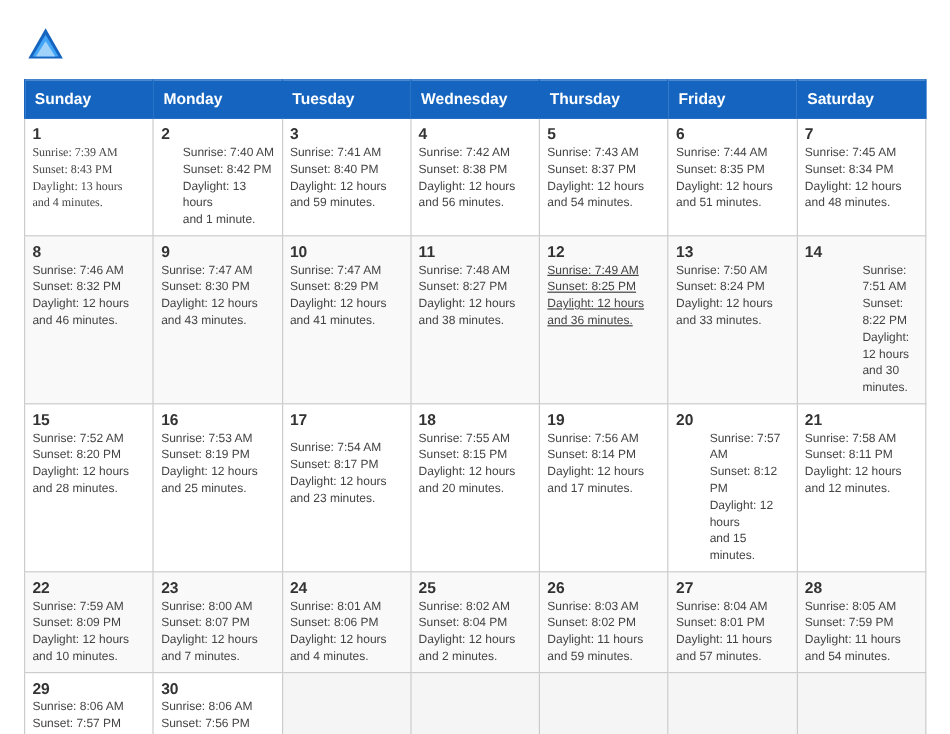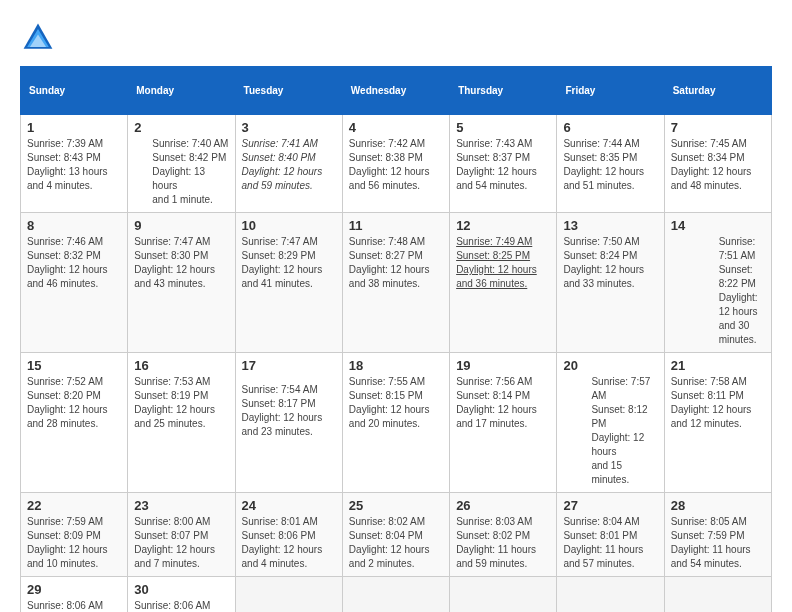--- a/index.html
+++ b/index.html
@@ -46,23 +46,23 @@
       font-size: 15px;
       color: #555;
     }
     .calendar {
       width: 100%;
       border-collapse: collapse;
     }
     .calendar th {
       background: #1565c0;
       color: #fff;
-      font-size: 10px;
+      font-size: 13px;
       font-weight: bold;
-      padding: 18px 8px;
+      padding: 8px 8px;
       text-align: left;
       border: 1px solid #1565c0;
     }
     .calendar td {
       border: 1px solid #ccc;
       vertical-align: top;
       padding: 5px 6px;
       font-size: 10.5px;
       color: #333;
       width: calc(100% / 7);
@@ -120,35 +120,35 @@
         <th>Wednesday</th>
         <th>Thursday</th>
         <th>Friday</th>
         <th>Saturday</th>
       </tr>
   </thead>
   <tbody id="calendar-body">
   <tr>
         <td>
           <span class="day-num">1</span>
-          <div class="day-info" style="white-space: pre-line;">Sunrise: 7:39 AM
+          <div class="day-info" style="white-space: pre-line; font-family: Liberation Serif, serif;">Sunrise: 7:39 AM
 Sunset: 8:43 PM
 Daylight: 13 hours
 and 4 minutes.</div>
         </td>
         <td>
           <span class="day-num">2</span>
           <div class="day-info" style="white-space: pre-line; margin-left: 18px;">Sunrise: 7:40 AM
 Sunset: 8:42 PM
 Daylight: 13 hours
 and 1 minute.</div>
         </td>
         <td>
           <span class="day-num">3</span>
-          <div class="day-info" style="white-space: pre-line; font-style: italic;">Sunrise: 7:41 AM
+          <div class="day-info" style="white-space: pre-line;">Sunrise: 7:41 AM
 Sunset: 8:40 PM
 Daylight: 12 hours
 and 59 minutes.</div>
         </td>
         <td>
           <span class="day-num">4</span>
           <div class="day-info" style="white-space: pre-line;">Sunrise: 7:42 AM
 Sunset: 8:38 PM
 Daylight: 12 hours
 and 56 minutes.</div>

